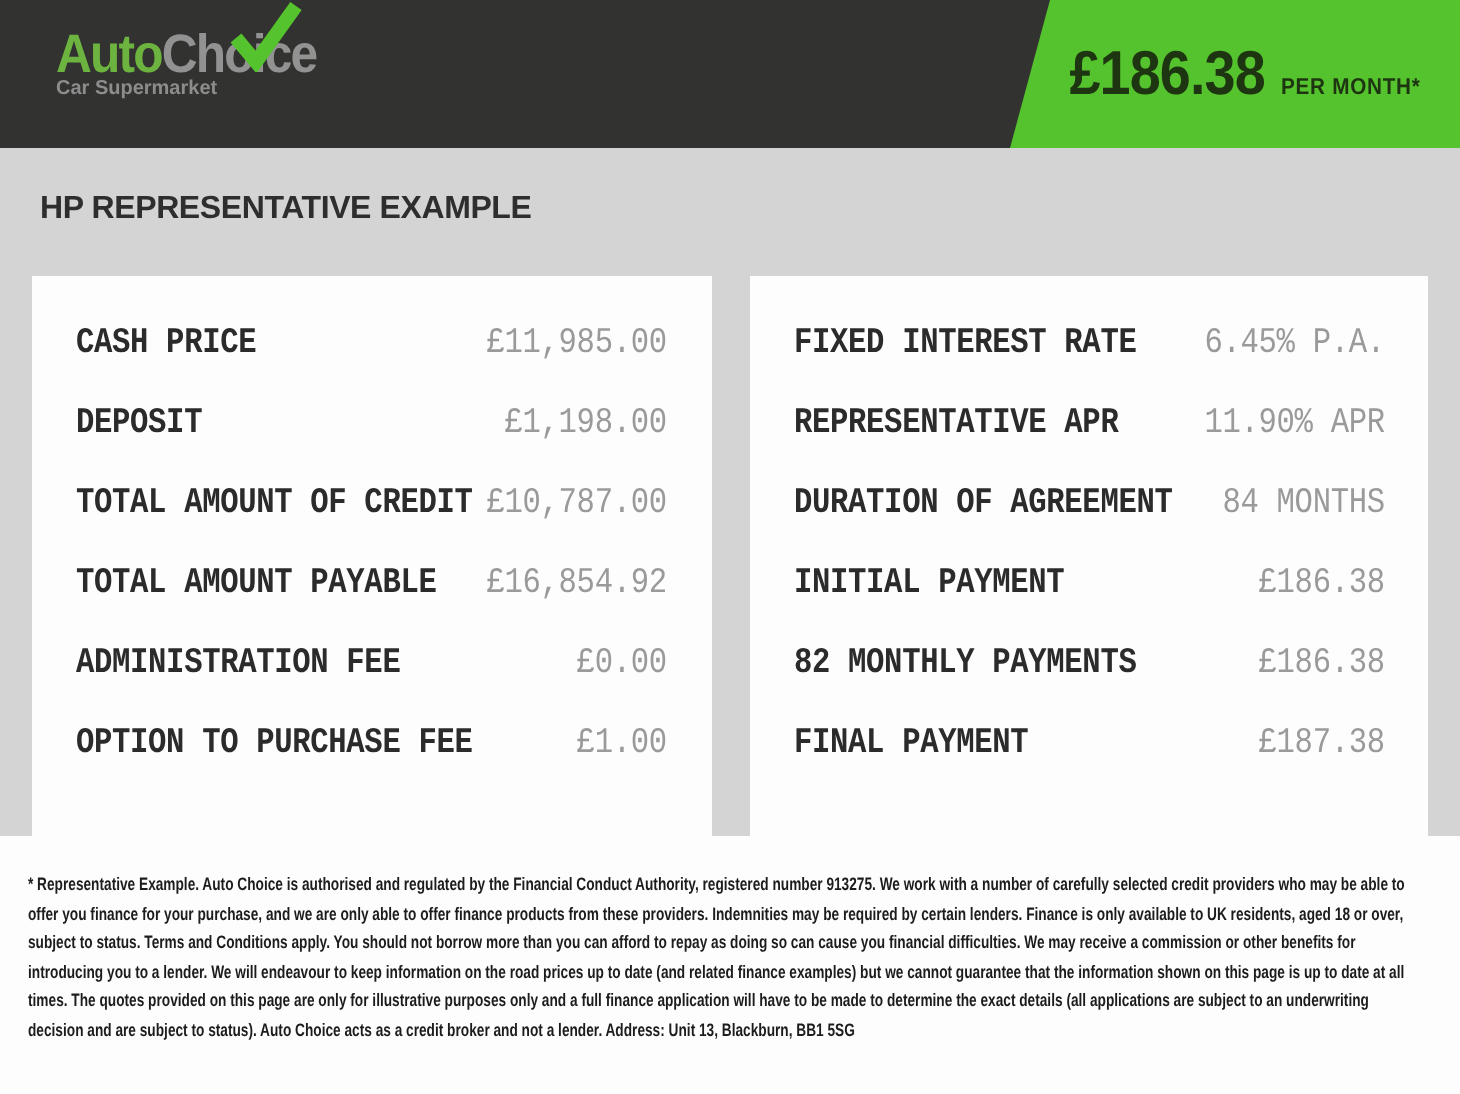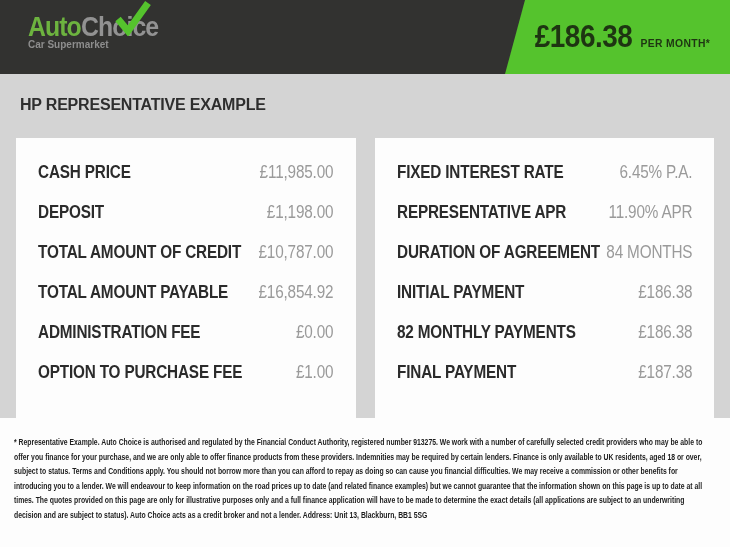--- a/index.html
+++ b/index.html
@@ -44,21 +44,21 @@
 
   
   .section{background:#d4d4d4;height:344px;box-sizing:border-box;padding-top:22px;}
   .section-title{
     margin:0 0 16px 20px;font-size:16px;line-height:18px;font-weight:bold;
     color:#2e2e2e;letter-spacing:-.2px;
   }
   .cards{display:flex;gap:19px;margin:24px 16px 0 16px;}
   .card{
     flex:1;background:#fdfdfd;height:340px;box-sizing:border-box;
-    padding:14px 22px;overflow:hidden;
+    padding:14px 22px;overflow:hidden;font-family:Liberation Mono, monospace;
   }
   .card-inner{width:117.6%;transform:scaleX(.85);transform-origin:0 0;}
   .frow{
     height:40px;display:flex;align-items:center;justify-content:space-between;
     font-size:18px;white-space:nowrap;
   }
   .lbl{font-weight:bold;color:#2b2b2b;letter-spacing:-.2px;}
   .val{color:#9a9a9a;letter-spacing:-.2px;}
 
   

